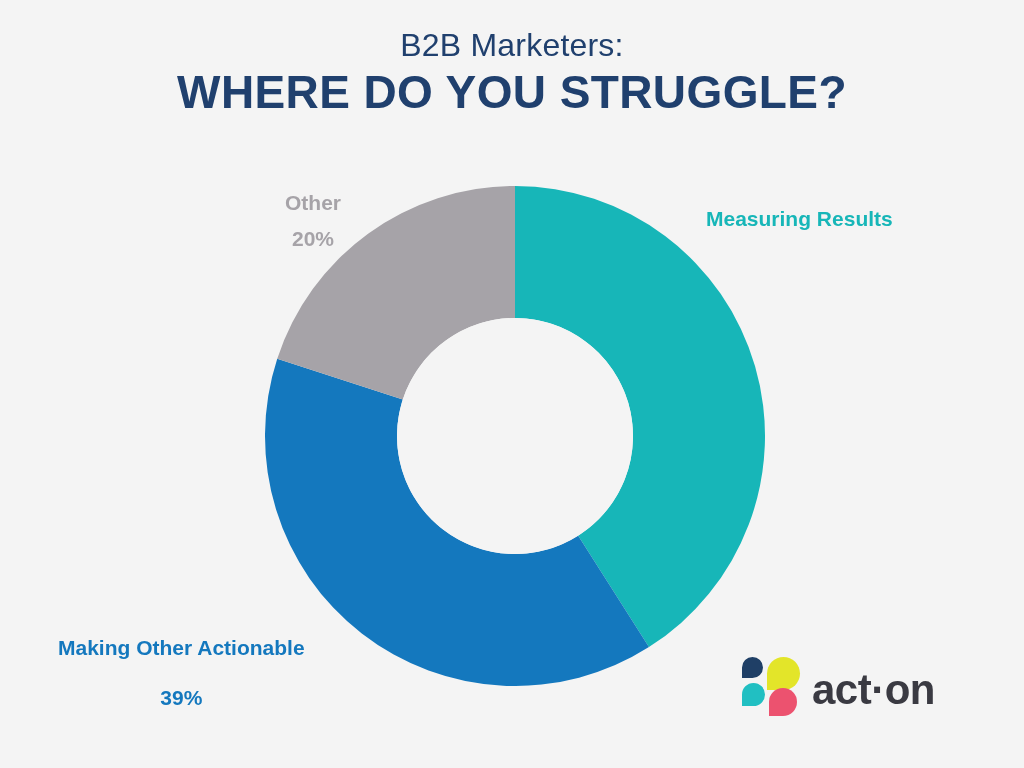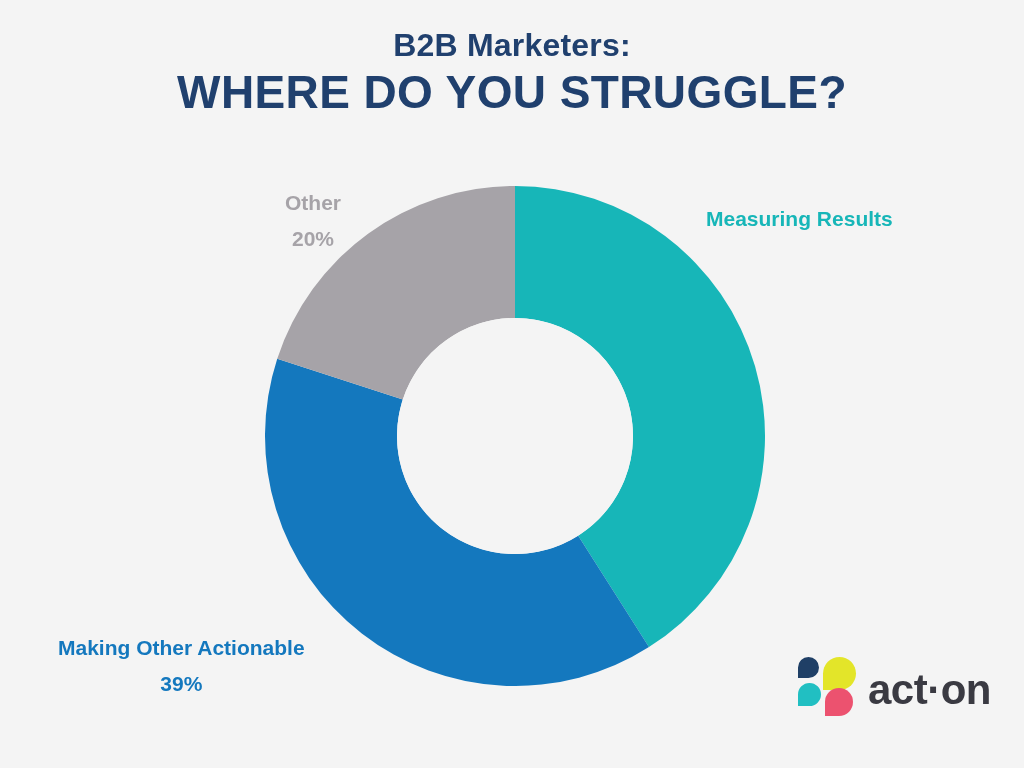--- a/index.html
+++ b/index.html
@@ -26,21 +26,21 @@
   .title-block {
     position: absolute;
     top: 28px;
     left: 0;
     width: 1024px;
     text-align: center;
     color: #20406e;
   }
   .title-line1 {
     font-size: 32px;
-    font-weight: bold;
+    font-weight: normal;
     letter-spacing: 0.2px;
     line-height: 1.1;
     margin-bottom: 4px;
   }
   .title-line2 {
     font-size: 46px;
     font-weight: bold;
     letter-spacing: 0.4px;
     line-height: 1.12;
   }
@@ -82,35 +82,35 @@
     color: #17b6b8;
   }
   .callout-measuring .pct { margin-top: 6px; }
 
   .callout-making {
     left: 58px;
     top: 633px;
     text-align: center;
     color: #1478be;
   }
-  .callout-making .pct { margin-top: 6px; }
+  .callout-making .pct { margin-top: 20px; }
 
   .callout-other {
     left: 245px;
     top: 188px;
     text-align: center;
     color: #a6a3a8;
     margin-left: 40px;
   }
   .callout-other .pct { margin-top: 6px; }
 
   
   .logo {
     position: absolute;
-    left: 796px;
+    left: 740px;
     top: 656px;
     width: 180px;
     height: 64px;
     display: flex;
     align-items: center;
     gap: 10px;
   }
   .logo-mark {
     width: 62px;
     height: 62px;

